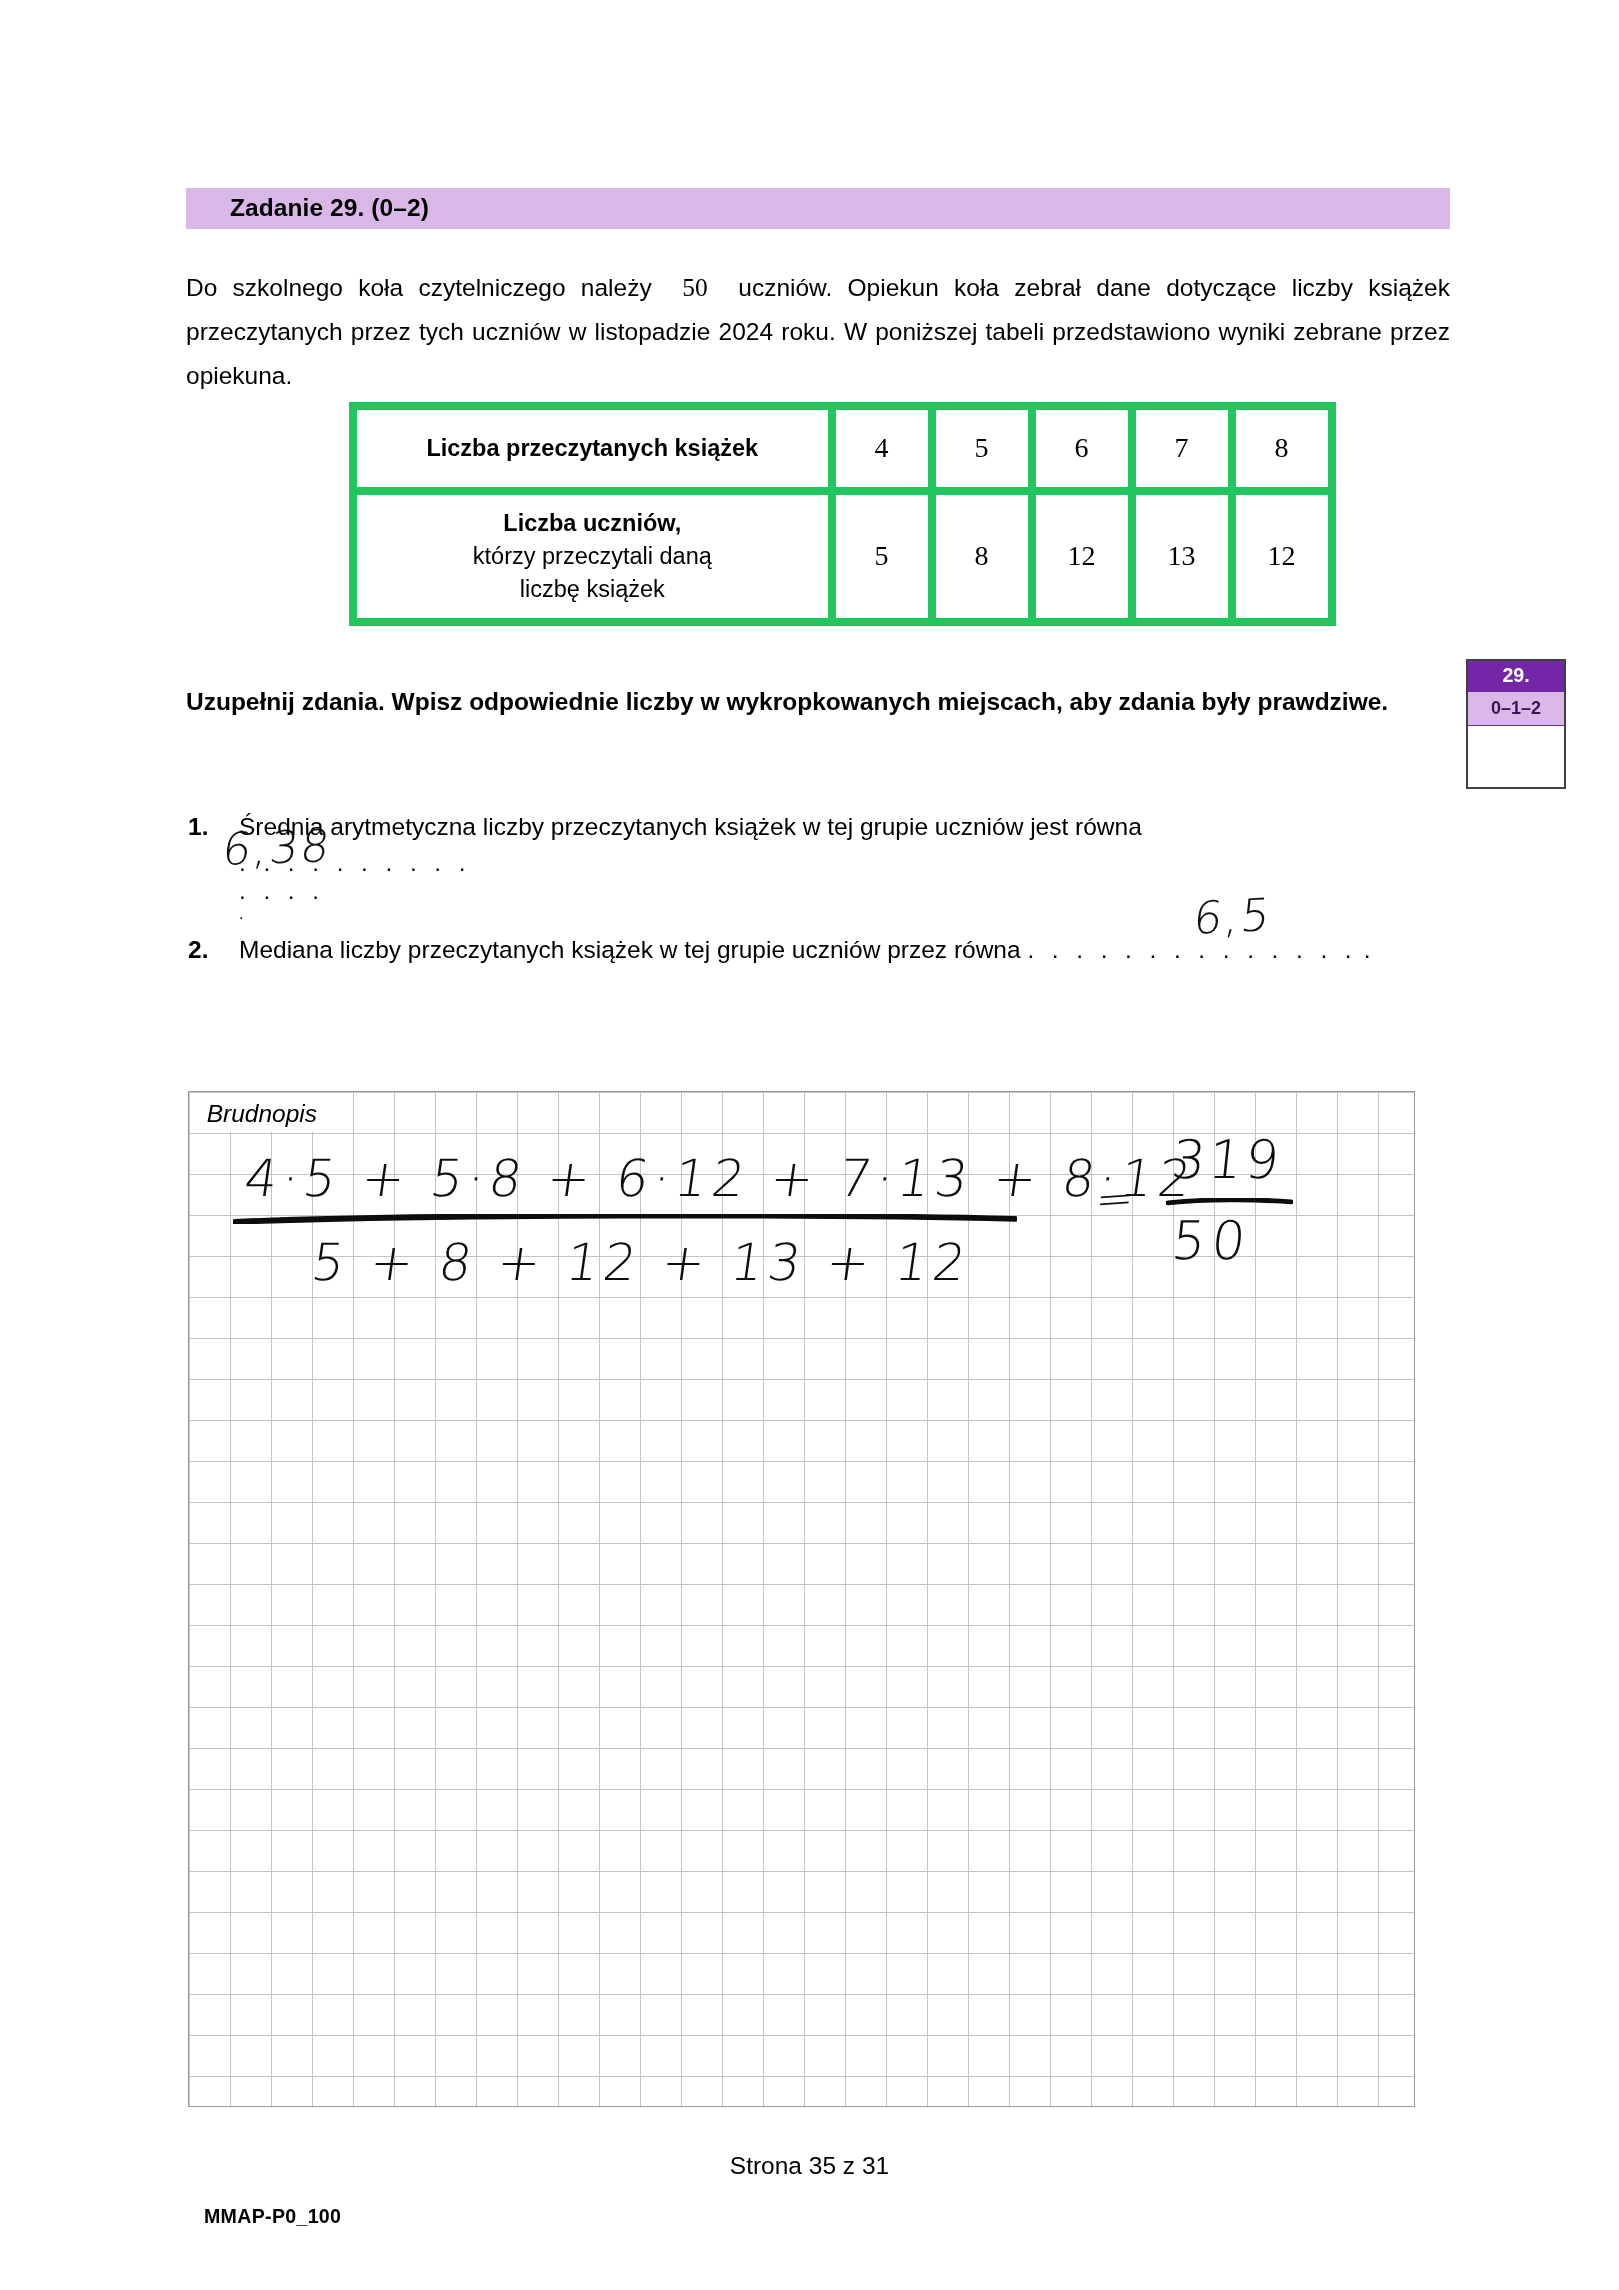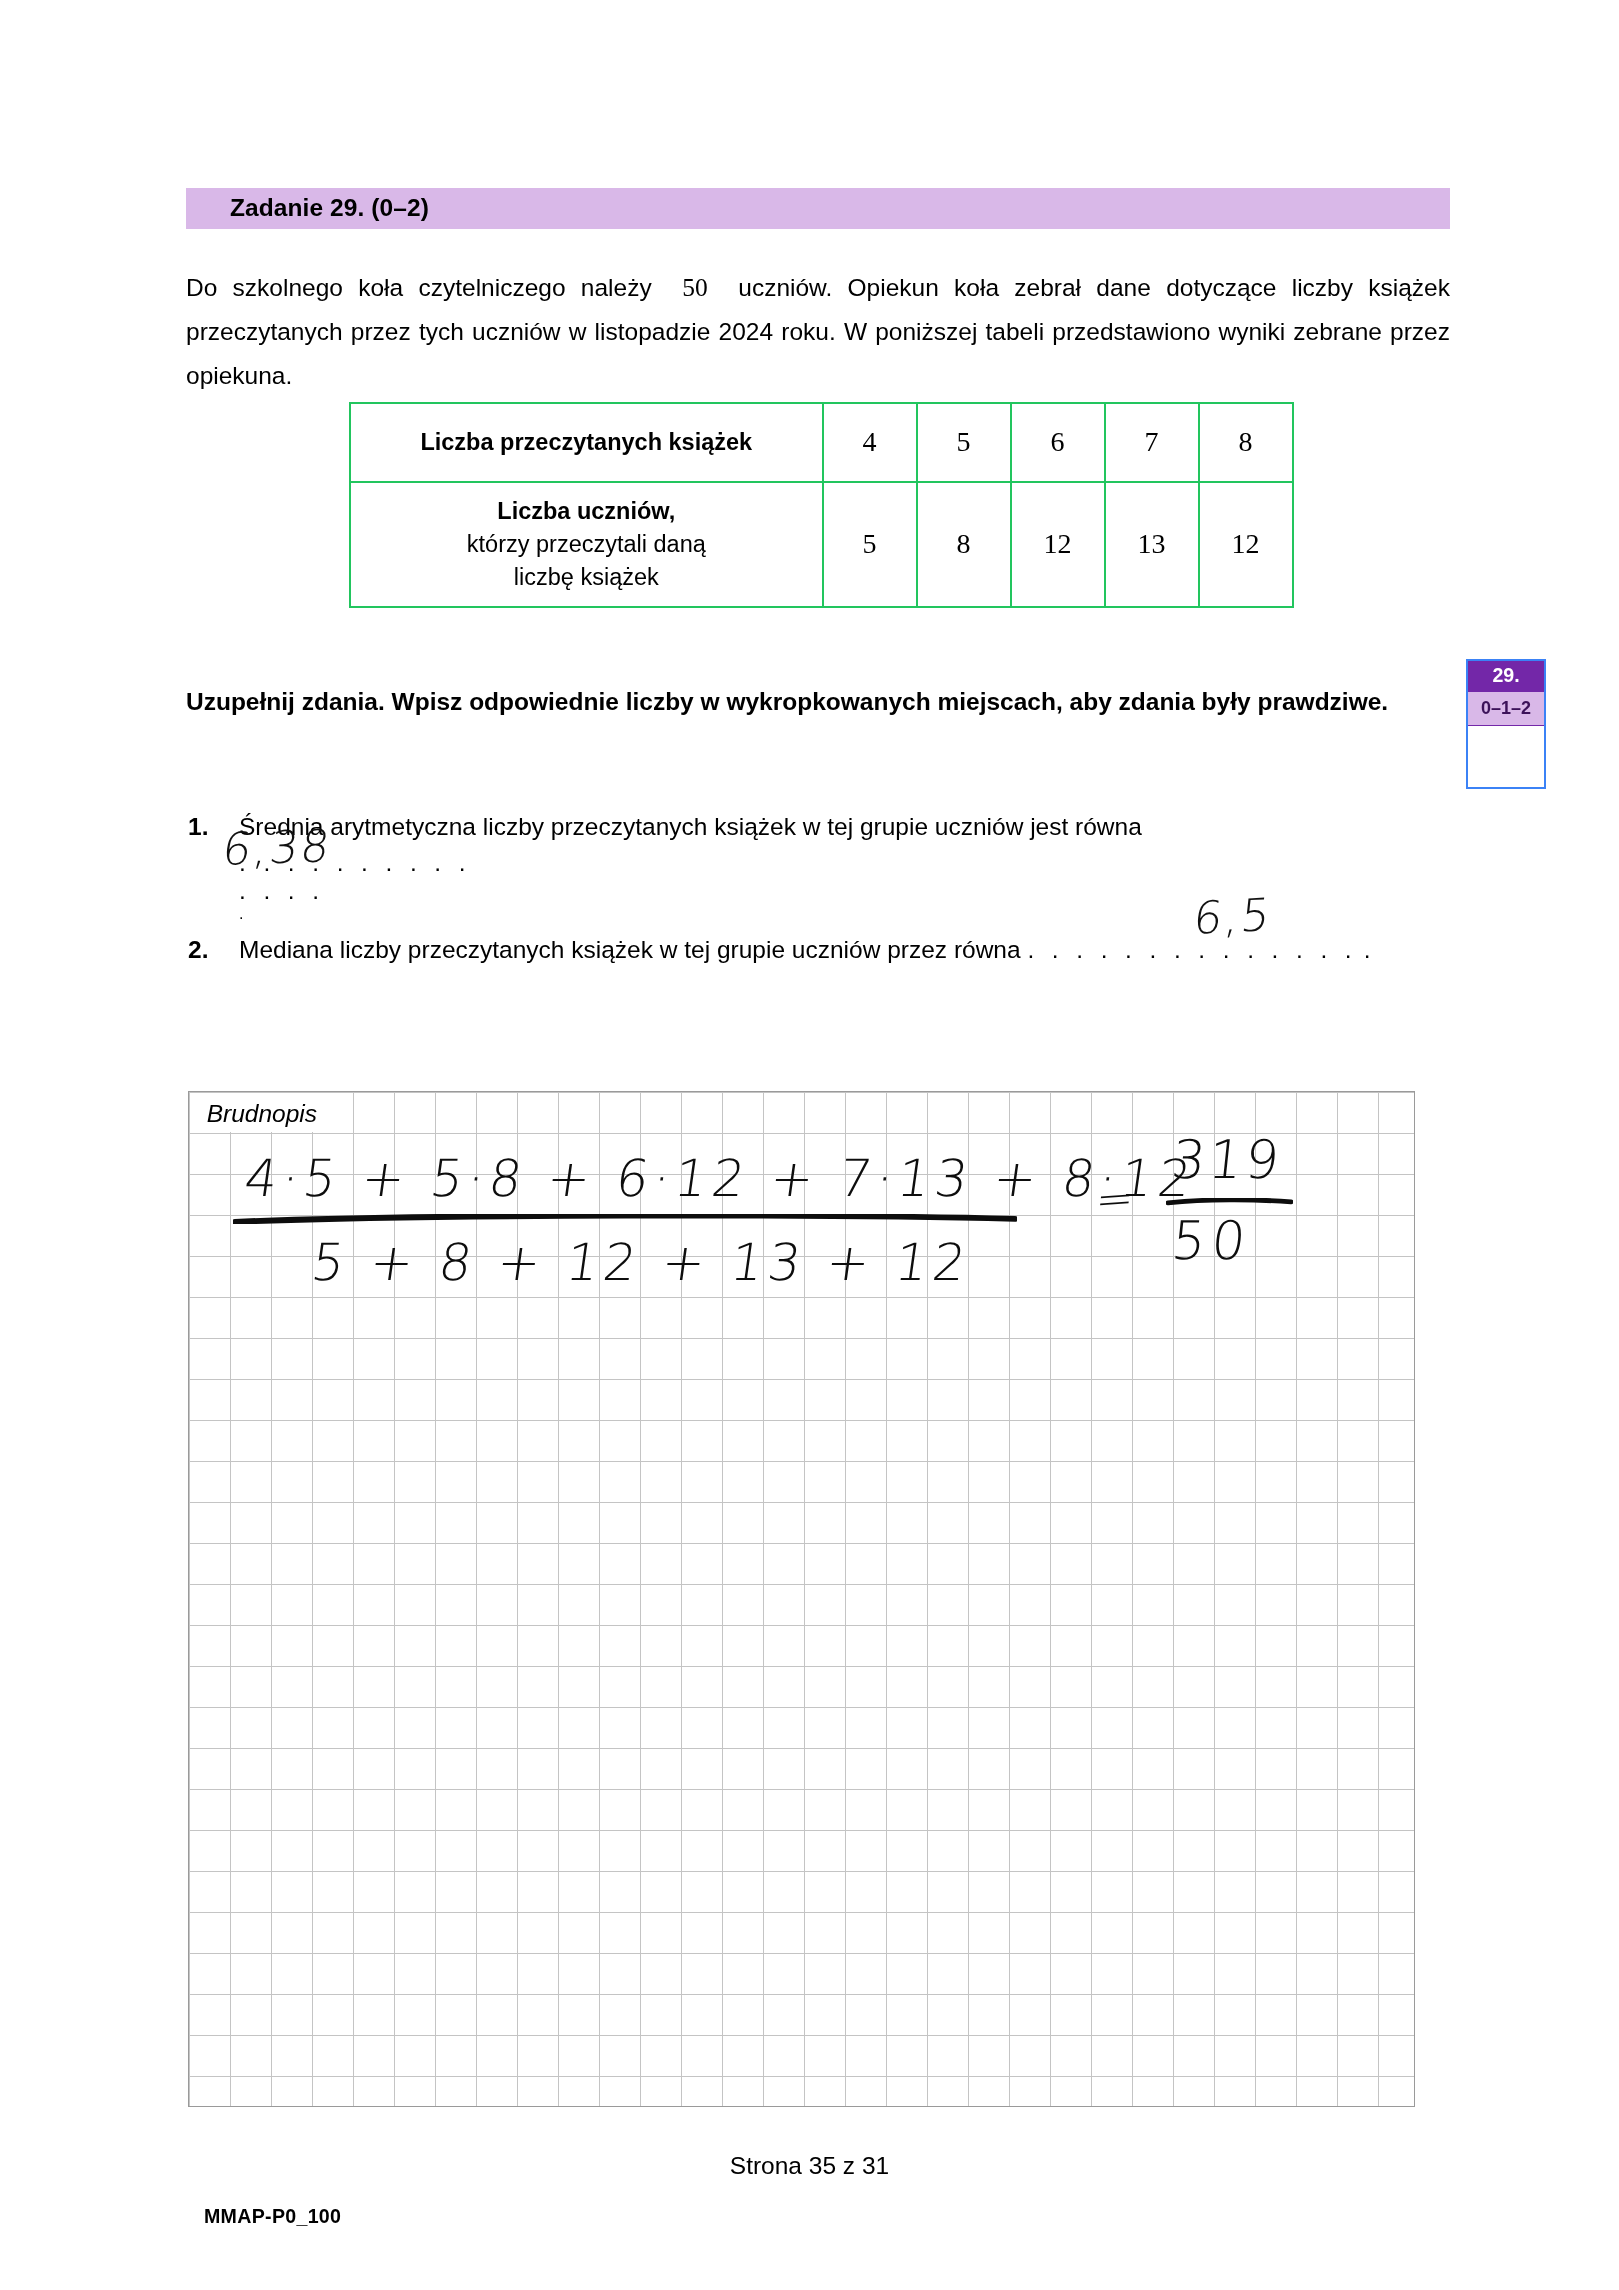--- a/index.html
+++ b/index.html
@@ -60,21 +60,21 @@
   
   .data-table-wrap {
     position: absolute;
     left: 349px;
     top: 402px;
   }
   table.data-table {
     border-collapse: collapse;
   }
   table.data-table td {
-    border: 2px solid #22c55e;
+    border: 8px solid #22c55e;
     text-align: center;
     vertical-align: middle;
   }
   td.rowlabel {
     width: 451px;
     font-size: 23.5px;
     font-weight: bold;
     padding: 7.8px 9.8px;
     line-height: 33px;
   }
@@ -98,22 +98,22 @@
     font-size: 24.5px;
     font-weight: bold;
     line-height: 44px;
   }
 
   
   .score-box {
     position: absolute;
     left: 1466px;
     top: 659px;
-    width: 80px;
-    border: 2px solid #3b82f6;
+    width: 100px;
+    border: 2px solid #404040;
     box-sizing: border-box;
   }
   .score-box .num {
     background: #7327a8;
     color: #ffffff;
     font-size: 19.6px;
     font-weight: bold;
     text-align: center;
     padding: 4.9px 0 5.9px;
     line-height: 1;

